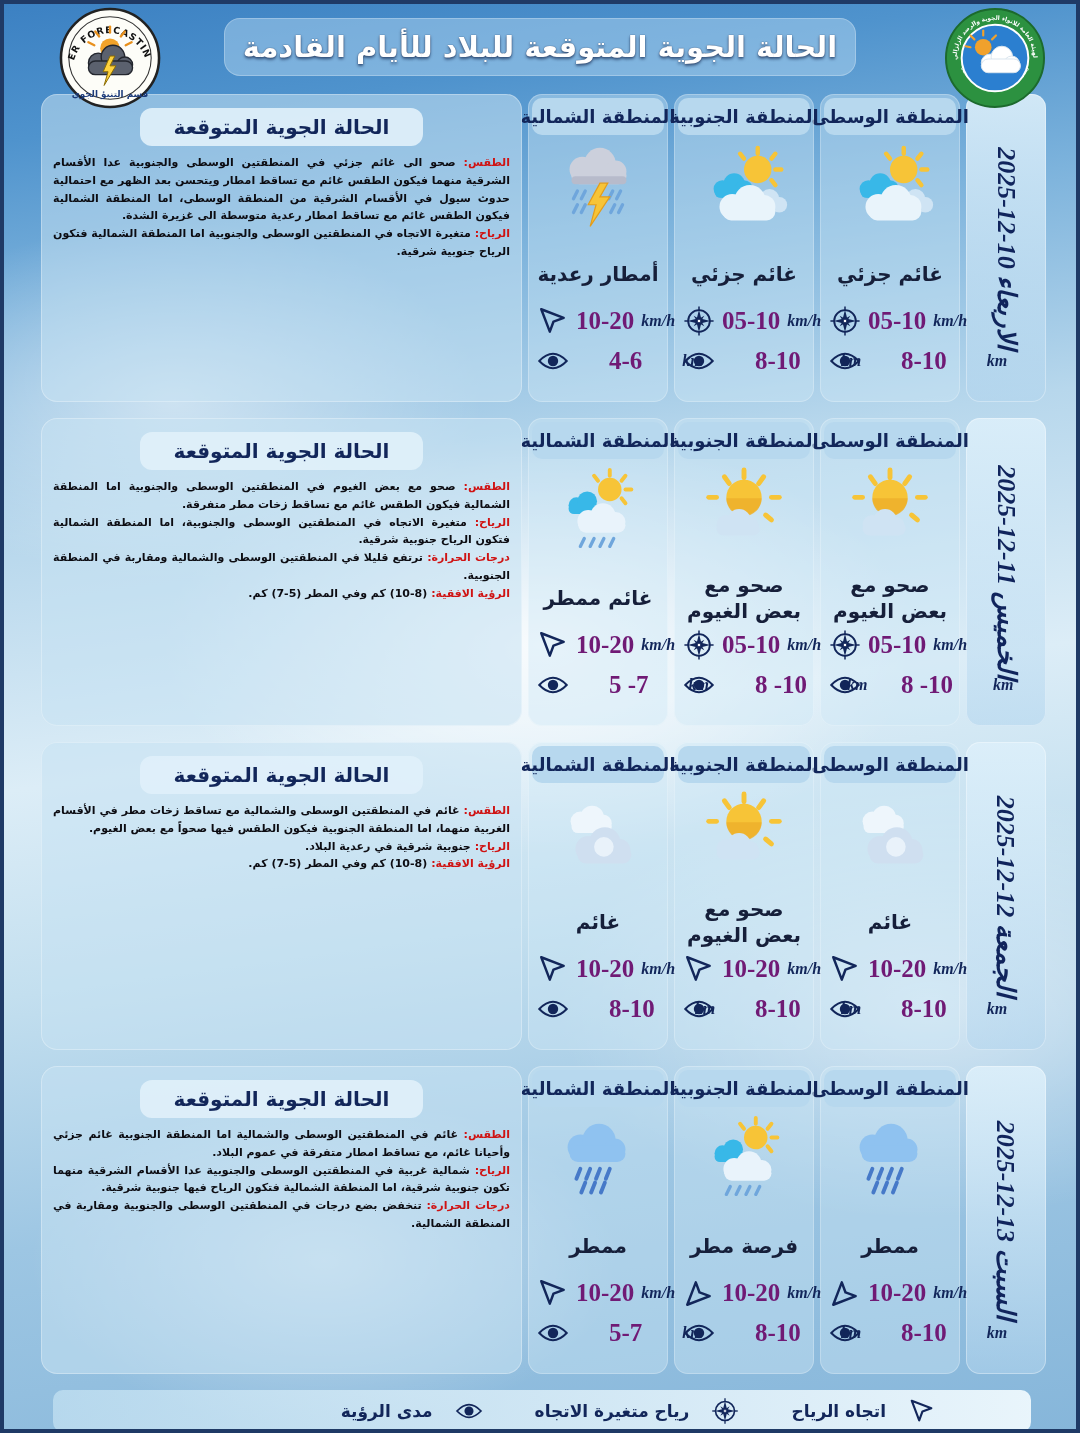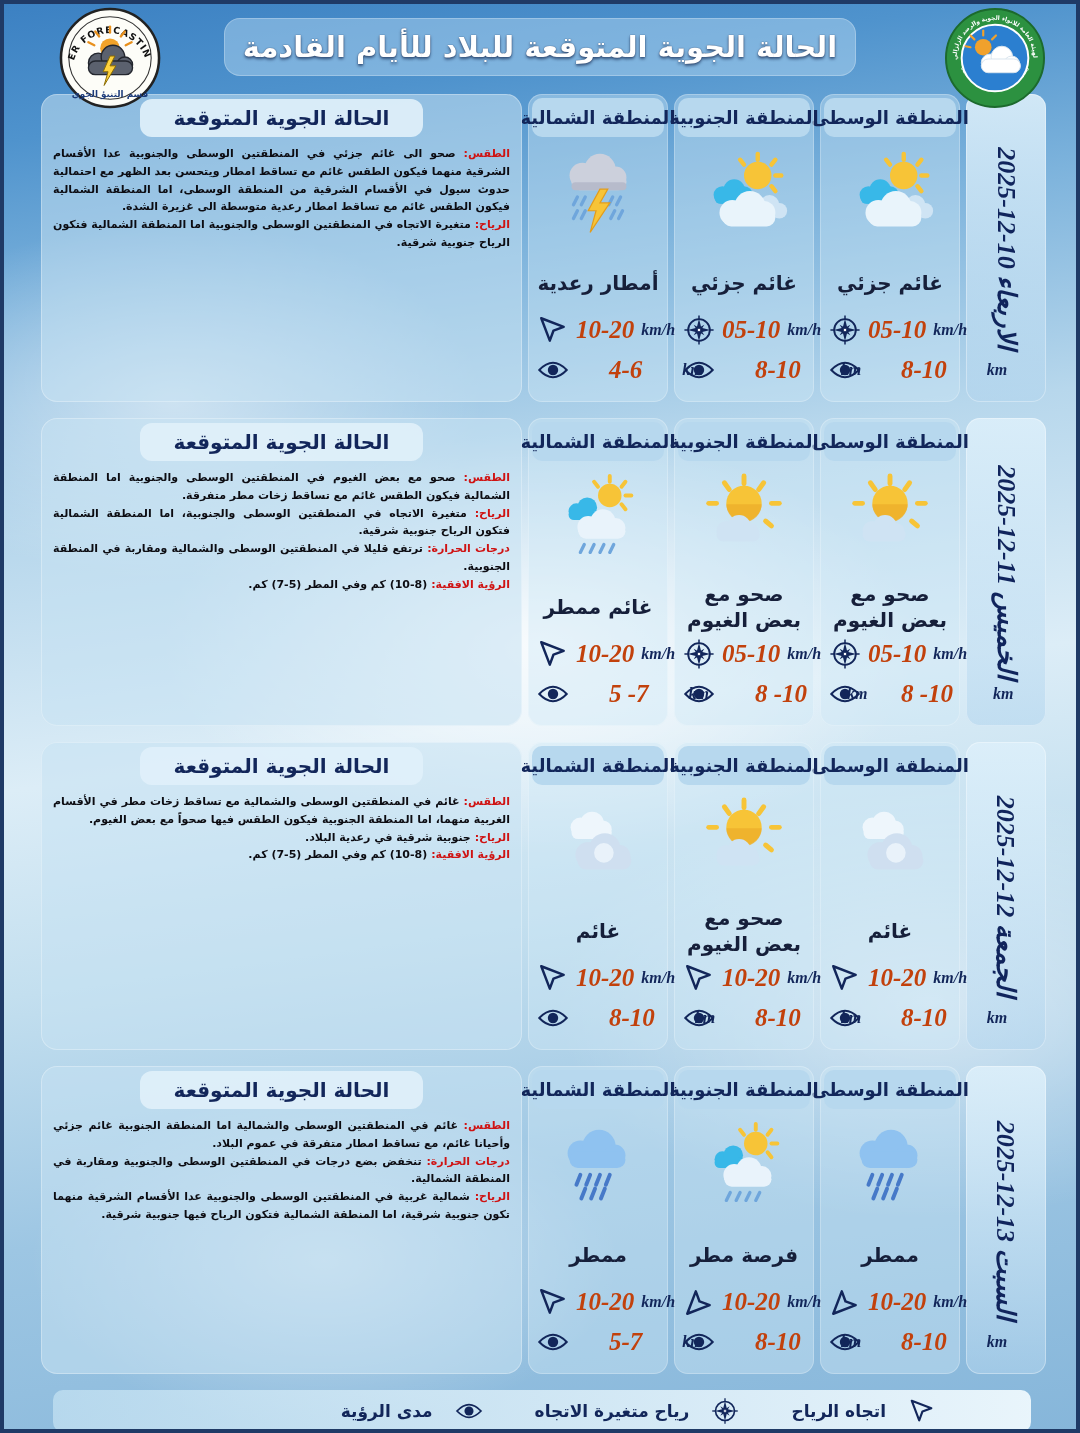--- a/index.html
+++ b/index.html
@@ -44,21 +44,21 @@
   .date-text{
     transform:rotate(90deg); white-space:nowrap; direction:ltr;
     font-family:"Liberation Serif","DejaVu Serif",serif; font-style:italic; font-weight:700;
     font-size:26px; color:#10245c;
   }
 
   .cell{
     width:140px; flex:0 0 auto; border-radius:14px;
     background:rgba(205,230,245,.42);
     display:flex; flex-direction:column; align-items:center;
-    padding:4px 4px 16px;
+    padding:4px 4px 25px;
     box-shadow:0 0 0 1px rgba(255,255,255,.25) inset;
   }
   .cell-chip{
     width:100%; height:40px; background:#b7d8ee; border-radius:10px;
     display:flex; align-items:center; justify-content:center;
     font-weight:700; font-size:18px; color:#12265a; white-space:nowrap;
   }
   .wicon{ height:112px; display:flex; align-items:center; justify-content:center; margin-top:4px; }
   .wicon svg{ width:102px; height:102px; }
   .cond{
@@ -67,26 +67,26 @@
     max-width:126px;
   }
   .windrow,.visrow{
     direction:ltr; display:flex; align-items:center; gap:7px;
     width:100%; padding:0 5px; justify-content:flex-start;
   }
   .windrow{ margin-top:auto; }
   .visrow{ margin-top:8px;gap:40px; }
   .iconslot-sm{ width:32px; height:32px; flex:0 0 auto; display:flex; align-items:center; justify-content:center; }
   .iconslot-sm svg{ width:32px; height:32px; }
-  .num{ font-family:"Liberation Serif","DejaVu Serif",serif; font-style:italic; font-weight:700; font-size:25px; color:#c2410c; white-space:nowrap; }
+  .num{ font-family:"Liberation Serif","DejaVu Serif",serif; font-weight:700; font-size:25px; color:#701a75; white-space:nowrap; }
   .unit{ font-family:"Liberation Serif","DejaVu Serif",serif; font-style:italic; font-weight:700; font-size:16px; color:#12265a; }
 
   .panel{
     flex:1; border-radius:16px; background:rgba(198,226,243,.55);
-    padding:3px 12px 4px; overflow:hidden;
+    padding:12px 12px 4px; overflow:hidden;
     box-shadow:0 0 0 1px rgba(255,255,255,.3) inset;
   }
   .panel-chip{
     width:62%; margin:2px auto 8px; height:38px;
     background:rgba(224,240,250,.92); border-radius:12px;
     display:flex; align-items:center; justify-content:center;
     font-size:20px; font-weight:800; color:#12265a;
   }
   .panel p{
     margin:0; text-align:justify; font-size:11px; font-weight:700;
@@ -796,22 +796,22 @@
     <circle cx="21" cy="14" r="6.8" fill="#12265a"></circle>
   </svg>
           </span>
         <span class="num">5-7</span>
           <span class="unit">km</span>
       </div>
     </div>
     <div class="panel">
       <div class="panel-chip">الحالة الجوية المتوقعة</div>
       <p><span class="lbl">الطقس:</span> <span>غائم في المنطقتين الوسطى والشمالية اما المنطقة الجنوبية غائم جزئي وأحيانا غائم، مع تساقط امطار متفرقة في عموم البلاد.</span></p>
+      <p><span class="lbl">الرياح:</span> <span>شمالية غربية في المنطقتين الوسطى والجنوبية عدا الأقسام الشرقية منهما تكون جنوبية شرقية، اما المنطقة الشمالية فتكون الرياح فيها جنوبية شرقية.</span></p>
       <p><span class="lbl">درجات الحرارة:</span> <span>تنخفض بضع درجات في المنطقتين الوسطى والجنوبية ومقاربة في المنطقة الشمالية.</span></p>
-      <p><span class="lbl">الرياح:</span> <span>شمالية غربية في المنطقتين الوسطى والجنوبية عدا الأقسام الشرقية منهما تكون جنوبية شرقية، اما المنطقة الشمالية فتكون الرياح فيها جنوبية شرقية.</span></p>
 
     </div>
   </div>
 </div>
 
 <div class="legend">
   <div class="legend-item">
     <span class="iconslot-sm">
         <svg viewBox="0 0 30 30">
     <polygon points="4,4 25,12 15.5,15.5 12,25" fill="none" stroke="#12265a" stroke-width="2.3" stroke-linejoin="round"></polygon>

